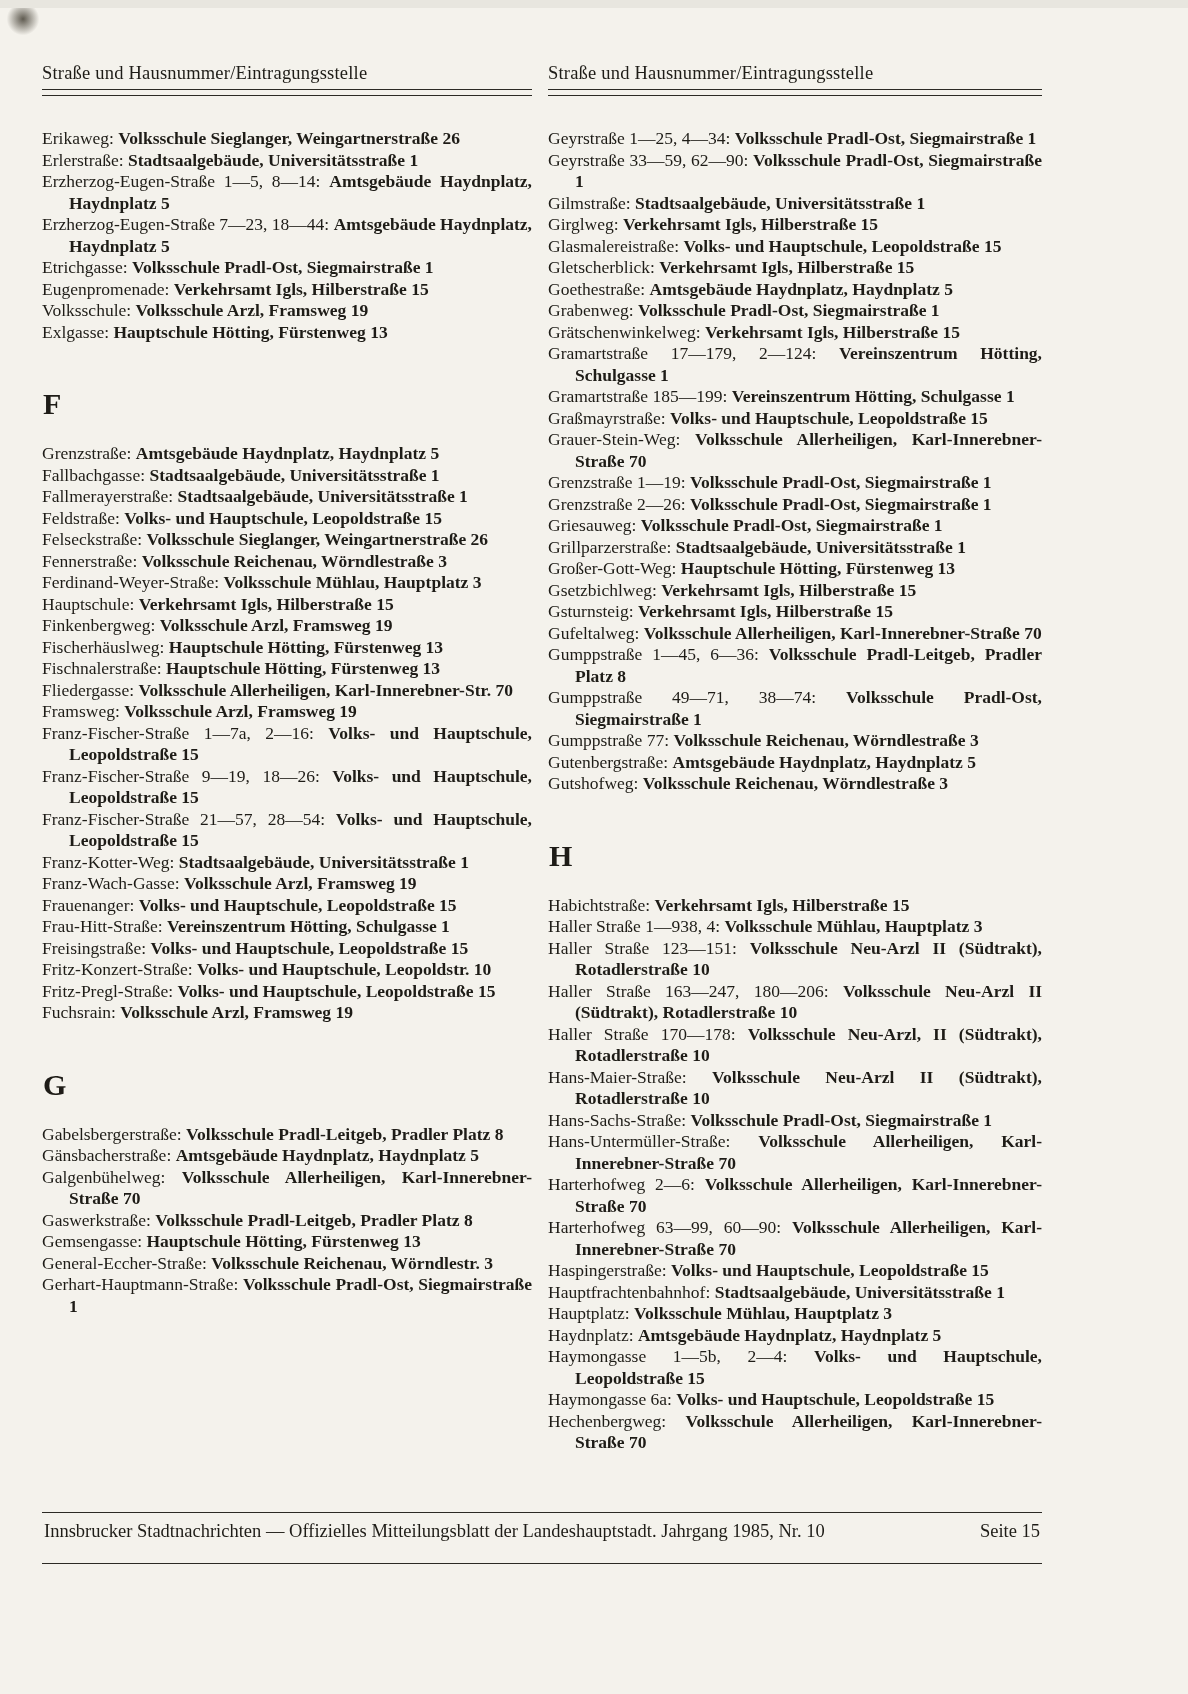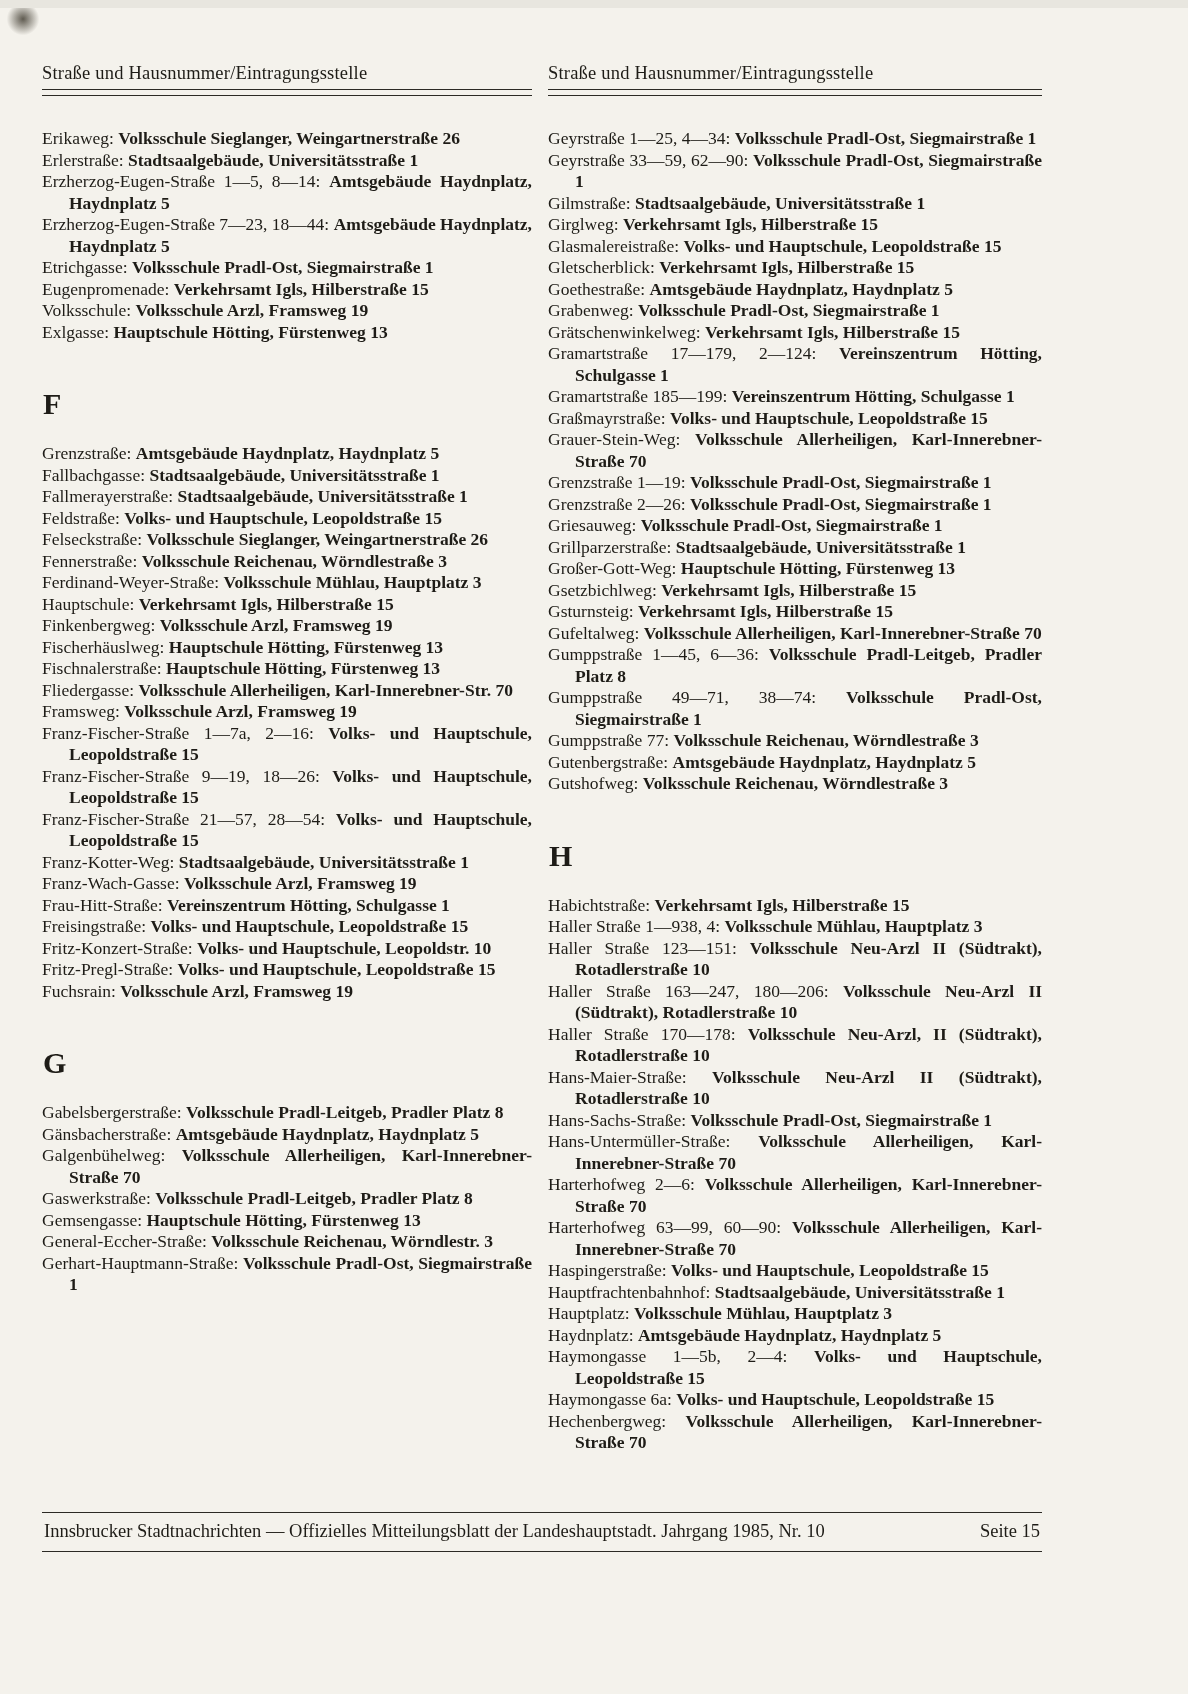--- a/index.html
+++ b/index.html
@@ -51,21 +51,21 @@
     font-weight:700;
     line-height:30px;
     margin:46px 0 24px 1px;
   }
   .footer{
     position:absolute;
     left:42px;top:1504px;width:1000px;
     border-top:1.6px solid var(--rule);
     border-bottom:1.6px solid var(--rule);
     display:flex;justify-content:space-between;align-items:baseline;
-    padding:7px 2px 9px 2px;
+    padding:7px 2px 21px 2px;
     font-size:18.5px;line-height:22px;
   }
 </style>
 </head>
 <body>
 
 <div class="page">
   <div class="corner-mark"></div>
 
   <div class="col col-left">
@@ -92,20 +92,21 @@
         <p class="entry"><span class="street">Finkenbergweg: </span><span class="dest">Volksschule Arzl, Framsweg 19</span></p>
         <p class="entry"><span class="street">Fischerhäuslweg: </span><span class="dest">Hauptschule Hötting, Fürstenweg 13</span></p>
         <p class="entry"><span class="street">Fischnalerstraße: </span><span class="dest">Hauptschule Hötting, Fürstenweg 13</span></p>
         <p class="entry"><span class="street">Fliedergasse: </span><span class="dest">Volksschule Allerheiligen, Karl-Innerebner-Str. 70</span></p>
         <p class="entry"><span class="street">Framsweg: </span><span class="dest">Volksschule Arzl, Framsweg 19</span></p>
         <p class="entry"><span class="street">Franz-Fischer-Straße 1—7a, 2—16: </span><span class="dest">Volks- und Hauptschule, Leopoldstraße 15</span></p>
         <p class="entry"><span class="street">Franz-Fischer-Straße 9—19, 18—26: </span><span class="dest">Volks- und Hauptschule, Leopoldstraße 15</span></p>
         <p class="entry"><span class="street">Franz-Fischer-Straße 21—57, 28—54: </span><span class="dest">Volks- und Hauptschule, Leopoldstraße 15</span></p>
         <p class="entry"><span class="street">Franz-Kotter-Weg: </span><span class="dest">Stadtsaalgebäude, Universitätsstraße 1</span></p>
         <p class="entry"><span class="street">Franz-Wach-Gasse: </span><span class="dest">Volksschule Arzl, Framsweg 19</span></p>
+        <p class="entry"><span class="street">Frauenanger: </span><span class="dest">Volks- und Hauptschule, Leopoldstraße 15</span></p>
         <p class="entry"><span class="street">Frau-Hitt-Straße: </span><span class="dest">Vereinszentrum Hötting, Schulgasse 1</span></p>
         <p class="entry"><span class="street">Freisingstraße: </span><span class="dest">Volks- und Hauptschule, Leopoldstraße 15</span></p>
         <p class="entry"><span class="street">Fritz-Konzert-Straße: </span><span class="dest">Volks- und Hauptschule, Leopoldstr. 10</span></p>
         <p class="entry"><span class="street">Fritz-Pregl-Straße: </span><span class="dest">Volks- und Hauptschule, Leopoldstraße 15</span></p>
         <p class="entry"><span class="street">Fuchsrain: </span><span class="dest">Volksschule Arzl, Framsweg 19</span></p>
         <div class="section-letter">G</div>
         <p class="entry"><span class="street">Gabelsbergerstraße: </span><span class="dest">Volksschule Pradl-Leitgeb, Pradler Platz 8</span></p>
         <p class="entry"><span class="street">Gänsbacherstraße: </span><span class="dest">Amtsgebäude Haydnplatz, Haydnplatz 5</span></p>
         <p class="entry"><span class="street">Galgenbühelweg: </span><span class="dest">Volksschule Allerheiligen, Karl-Innerebner-Straße 70</span></p>
         <p class="entry"><span class="street">Gaswerkstraße: </span><span class="dest">Volksschule Pradl-Leitgeb, Pradler Platz 8</span></p>

